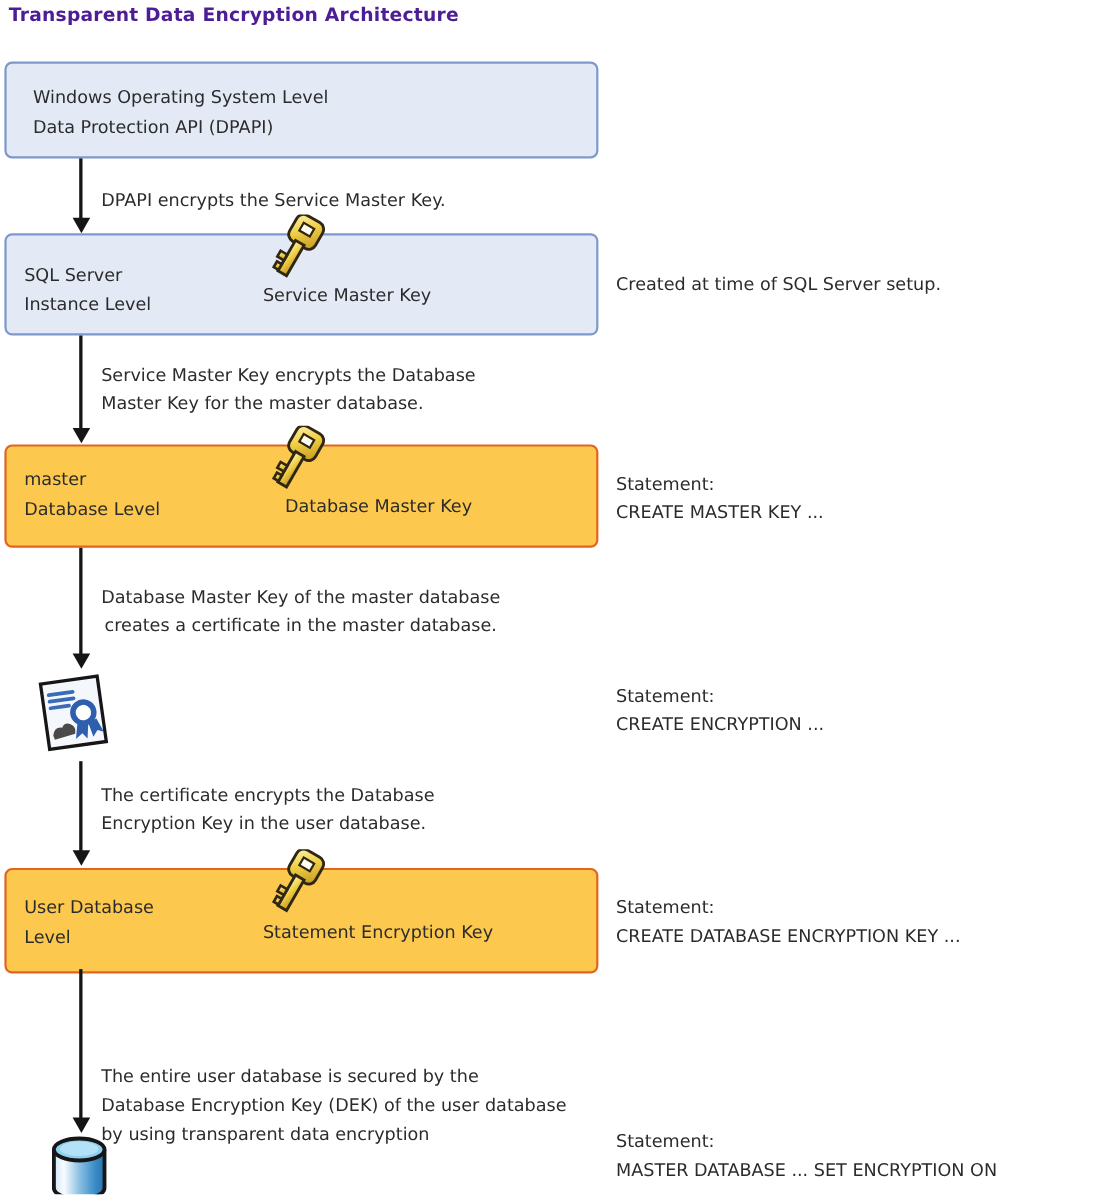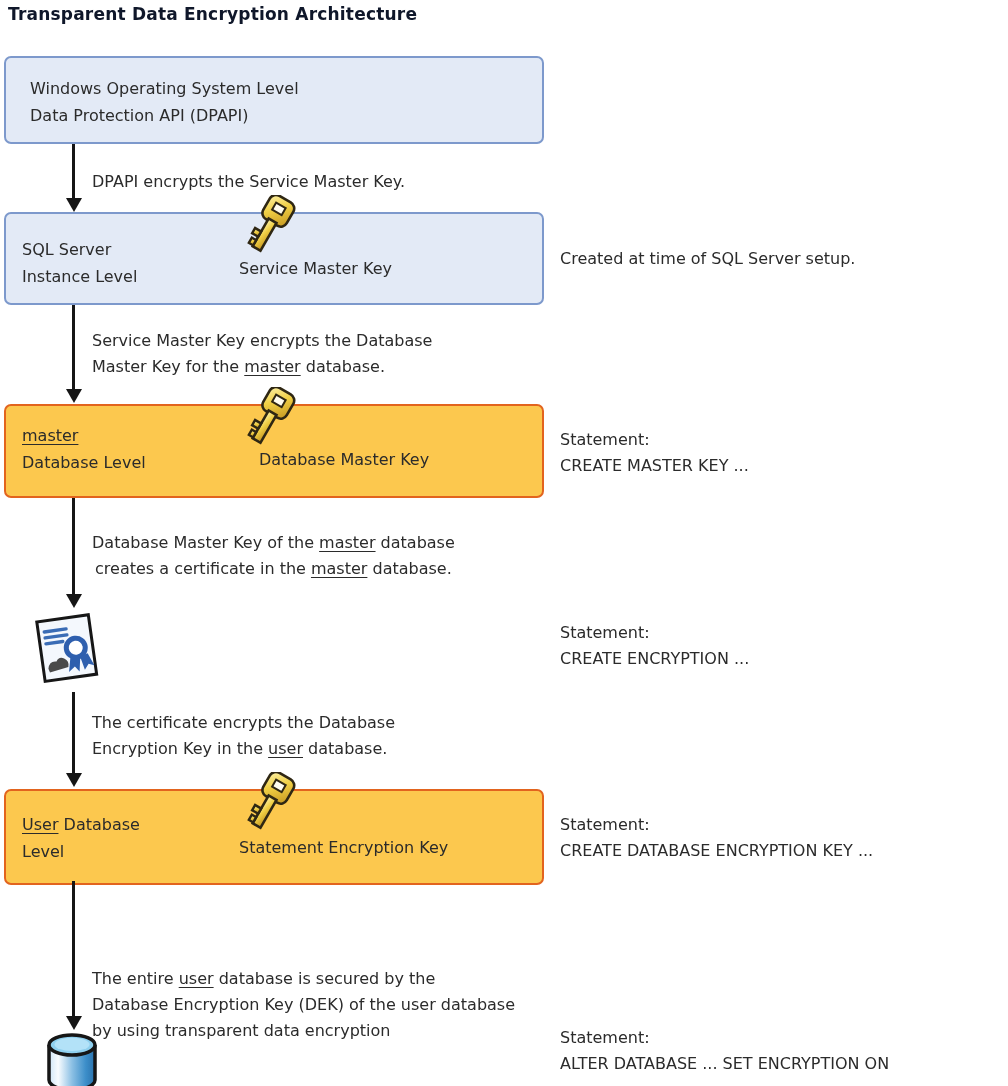--- a/index.html
+++ b/index.html
@@ -11,36 +11,36 @@
     background: #ffffff;
     font-family: "DejaVu Sans", "Liberation Sans", sans-serif;
     font-size: 16px;
     color: #2b2b2b;
   }
   .abs { position: absolute; }
   #diagram-title {
     left: 8px; top: 4px;
     font-size: 17px;
     font-weight: bold;
-    color: #0f172a;
+    color: #4c1d95;
     letter-spacing: 0.2px;
   }
   
   .level-box {
     left: 4px;
     width: 536px;
     border-radius: 7px;
     border: 2px solid;
   }
   .level-box.blue   { background: #e3eaf6; border-color: #7d99cc; }
   .level-box.orange { background: #fcc84e; border-color: #e2641e; }
   .box-left-label { position: absolute; left: 16px; line-height: 27px; }
   .key-label { position: absolute; left: 233px; white-space: nowrap; }
   .key-svg { position: absolute; left: 238px; top: -19px; width: 58px; height: 74px; }
-  .u { text-decoration: underline; text-underline-offset: 3px; }
+  .u { text-underline-offset: 3px; }
   
   .arrow-line {
     left: 72px;
     width: 3px;
     background: #151515;
   }
   .arrow-head {
     left: 65.5px;
     width: 0; height: 0;
     border-left: 8px solid transparent;
@@ -191,16 +191,16 @@
     <div><span>The entire </span><span class="u">user</span><span> database is secured by the</span></div>
     <div>Database Encryption Key (DEK) of the user database</div>
     <div>by using transparent data encryption</div>
   </div>
 
   <svg class="abs" style="left:46px;top:1032px;width:52px;height:58px;" viewBox="0 0 52 58">
       <use href="#sym-cyl"></use>
     </svg>
   <div class="abs note" style="top:1025px;">
     <div>Statement:</div>
-    <div>ALTER DATABASE ... SET ENCRYPTION ON</div>
+    <div>MASTER DATABASE ... SET ENCRYPTION ON</div>
   </div>
 
 </div>
 
 </body></html>

